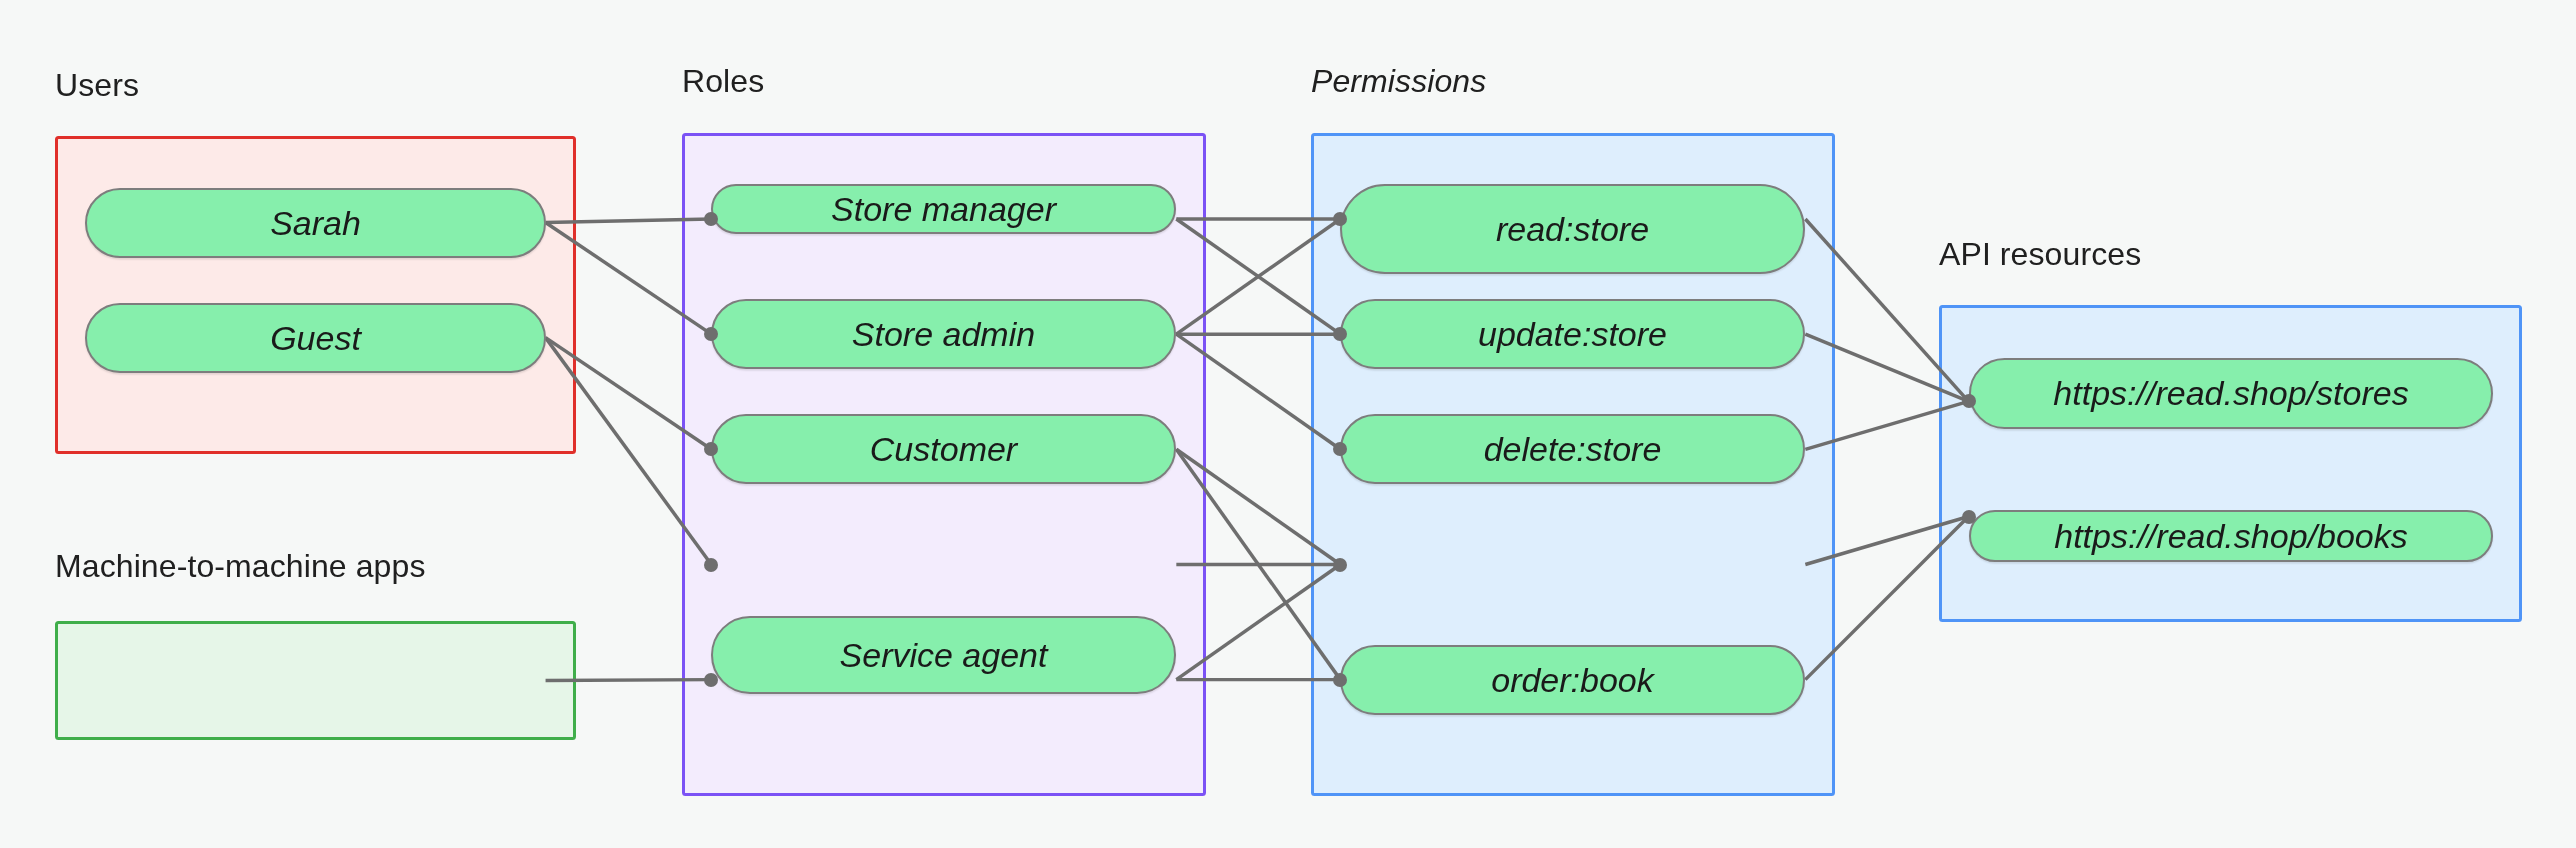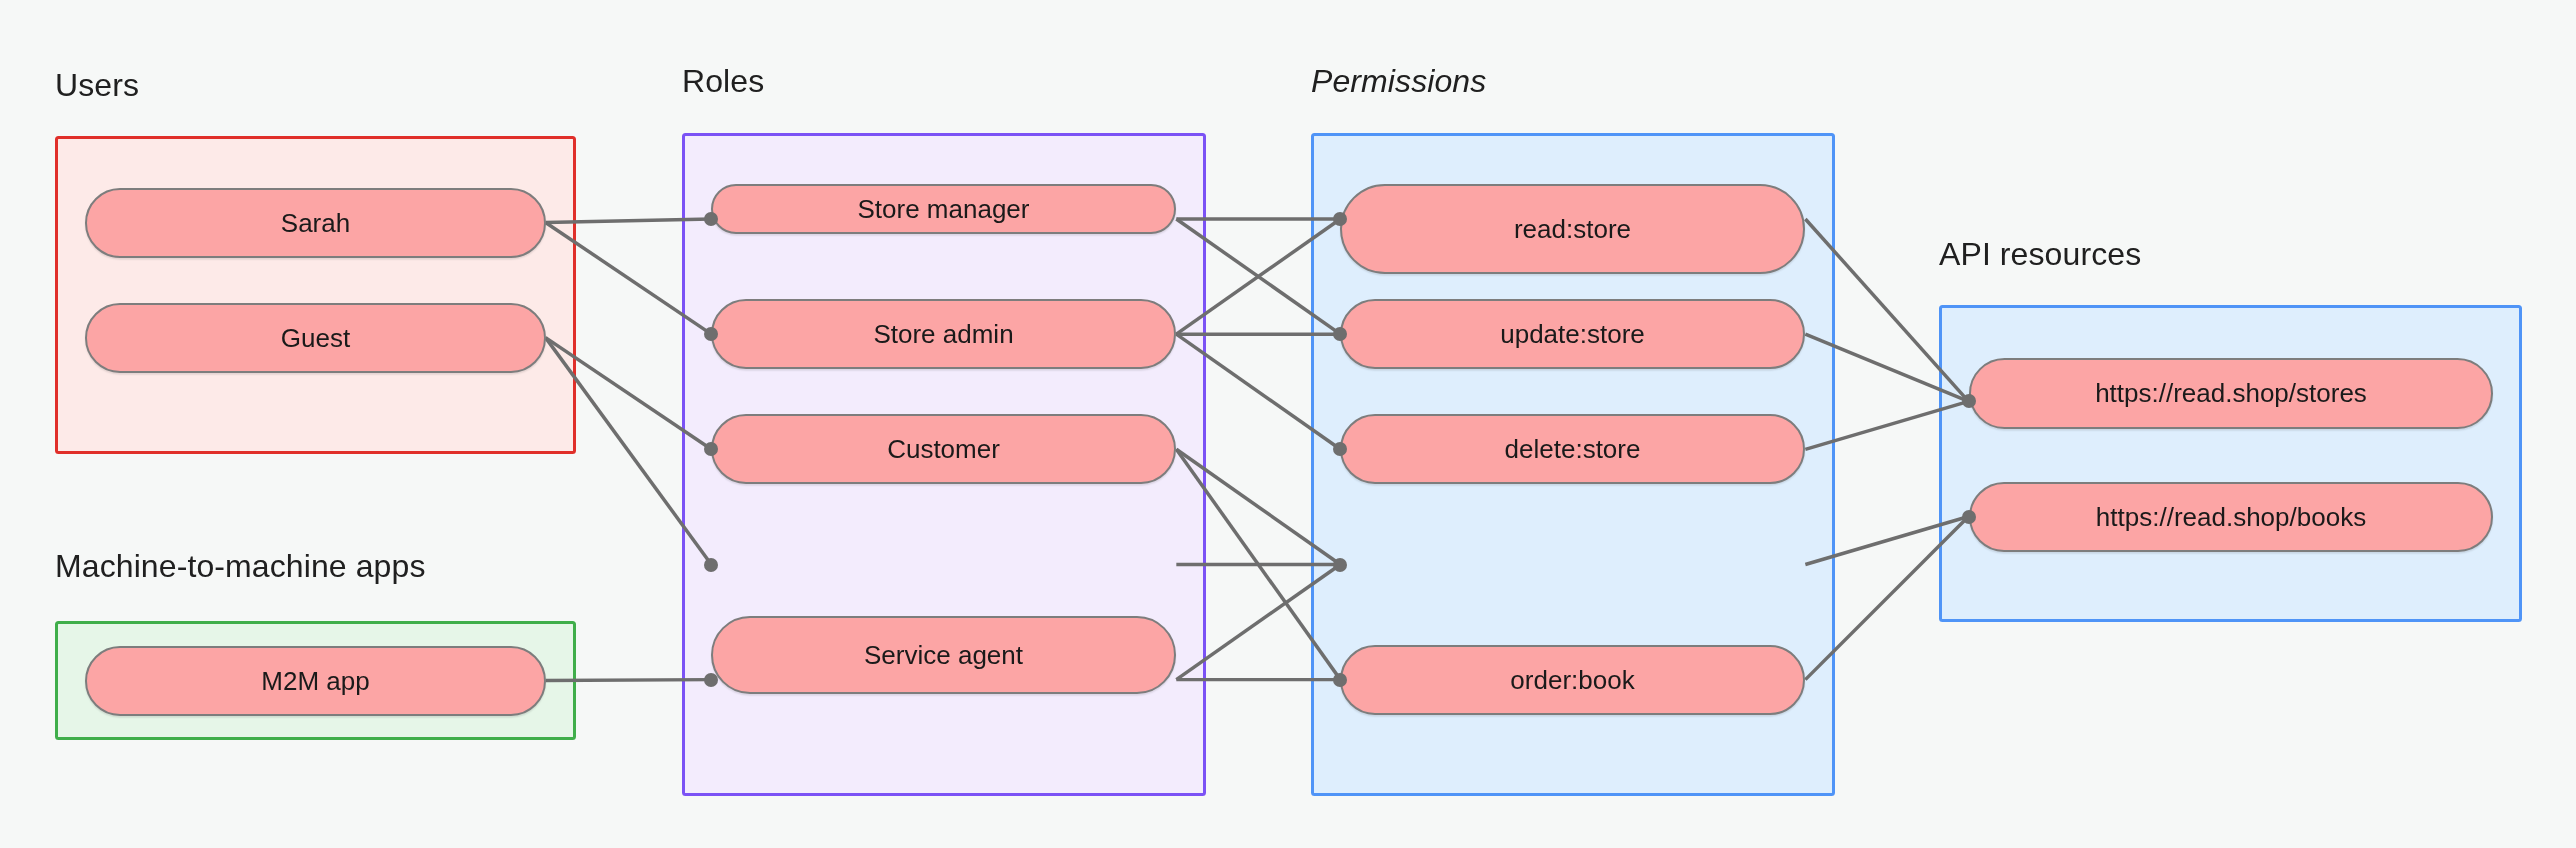--- a/index.html
+++ b/index.html
@@ -37,31 +37,32 @@
     position: absolute;
     font-size: 32px;
     color: #202020;
     white-space: nowrap;
     letter-spacing: 0.1px;
     z-index: 3;
   }
   .node {
     position: absolute;
     box-sizing: border-box;
-    background: #fca5a5;
+    background: #86efac;
     border: 2.6px solid #7d7d7d;
     border-radius: 52px;
     display: flex;
     align-items: center;
     justify-content: center;
-    font-size: 26px;
+    font-size: 34px;
     color: #1a1a1a;
     white-space: nowrap;
     z-index: 2;
     box-shadow: 0 1.7px 1.7px rgba(0,0,0,0.10);
+    font-style: italic;
   }
   .port {
     position: absolute;
     width: 14px;
     height: 14px;
     margin-left: -7px;
     margin-top: -7px;
     border-radius: 50%;
     background: #6e6e6e;
     z-index: 4;
@@ -92,37 +93,36 @@
       <line x1="2069" y1="515" x2="2256" y2="460" stroke="#6e6e6e" stroke-width="4"></line>
       <line x1="2069" y1="647" x2="2256" y2="592" stroke="#6e6e6e" stroke-width="4"></line>
       <line x1="2069" y1="779" x2="2256" y2="592" stroke="#6e6e6e" stroke-width="4"></line>
     </svg>
 <div class="group-box" style="left: 55px; top: 136px; width: 521px; height: 318px; background: rgb(253, 234, 232); border: 3.5px solid rgb(224, 47, 42);"></div>
     <div class="group-label" style="left: 55px; top: 67px;">Users</div>
     <div class="node" style="left: 85px; top: 188px; width: 461px; height: 70px;">Sarah</div>
     <div class="node" style="left: 85px; top: 303px; width: 461px; height: 70px;">Guest</div>
     <div class="group-box" style="left: 55px; top: 621px; width: 521px; height: 119px; background: rgb(230, 246, 232); border: 3.5px solid rgb(63, 174, 74);"></div>
     <div class="group-label" style="left: 55px; top: 548px;">Machine-to-machine apps</div>
-    <div class="node" style="left: 85px; top: 646px; width: 461px; height: 70px;">M2M app</div>
     <div class="group-box" style="left: 682px; top: 133px; width: 524px; height: 663px; background: rgb(243, 236, 253); border: 3.5px solid rgb(123, 82, 245);"></div>
     <div class="group-label" style="left: 682px; top: 63px;">Roles</div>
     <div class="node" style="left: 711px; top: 184px; width: 465px; height: 50px;">Store manager</div>
     <div class="node" style="left: 711px; top: 299px; width: 465px; height: 70px;">Store admin</div>
     <div class="node" style="left: 711px; top: 414px; width: 465px; height: 70px;">Customer</div>
     <div class="node" style="left: 711px; top: 616px; width: 465px; height: 78px;">Service agent</div>
     <div class="group-box" style="left: 1311px; top: 133px; width: 524px; height: 663px; background: rgb(222, 238, 253); border: 3.5px solid rgb(79, 148, 247);"></div>
     <div class="group-label" style="left: 1311px; top: 63px; font-style: italic;">Permissions</div>
     <div class="node" style="left: 1340px; top: 184px; width: 465px; height: 90px;">read:store</div>
     <div class="node" style="left: 1340px; top: 299px; width: 465px; height: 70px;">update:store</div>
     <div class="node" style="left: 1340px; top: 414px; width: 465px; height: 70px;">delete:store</div>
     <div class="node" style="left: 1340px; top: 645px; width: 465px; height: 70px;">order:book</div>
     <div class="group-box" style="left: 1939px; top: 305px; width: 583px; height: 317px; background: rgb(222, 238, 253); border: 3.5px solid rgb(79, 148, 247);"></div>
     <div class="group-label" style="left: 1939px; top: 236px;">API resources</div>
     <div class="node" style="left: 1969px; top: 358px; width: 524px; height: 71px;">https://read.shop/stores</div>
-    <div class="node" style="left: 1969px; top: 482px; width: 524px; height: 70px;">https://read.shop/books</div>
+    <div class="node" style="left: 1969px; top: 510px; width: 524px; height: 52px;">https://read.shop/books</div>
     <div class="port" style="left: 711px; top: 219px;"></div>
     <div class="port" style="left: 711px; top: 334px;"></div>
     <div class="port" style="left: 711px; top: 449px;"></div>
     <div class="port" style="left: 711px; top: 565px;"></div>
     <div class="port" style="left: 711px; top: 680px;"></div>
     <div class="port" style="left: 1340px; top: 219px;"></div>
     <div class="port" style="left: 1340px; top: 334px;"></div>
     <div class="port" style="left: 1340px; top: 449px;"></div>
     <div class="port" style="left: 1340px; top: 565px;"></div>
     <div class="port" style="left: 1340px; top: 680px;"></div>

